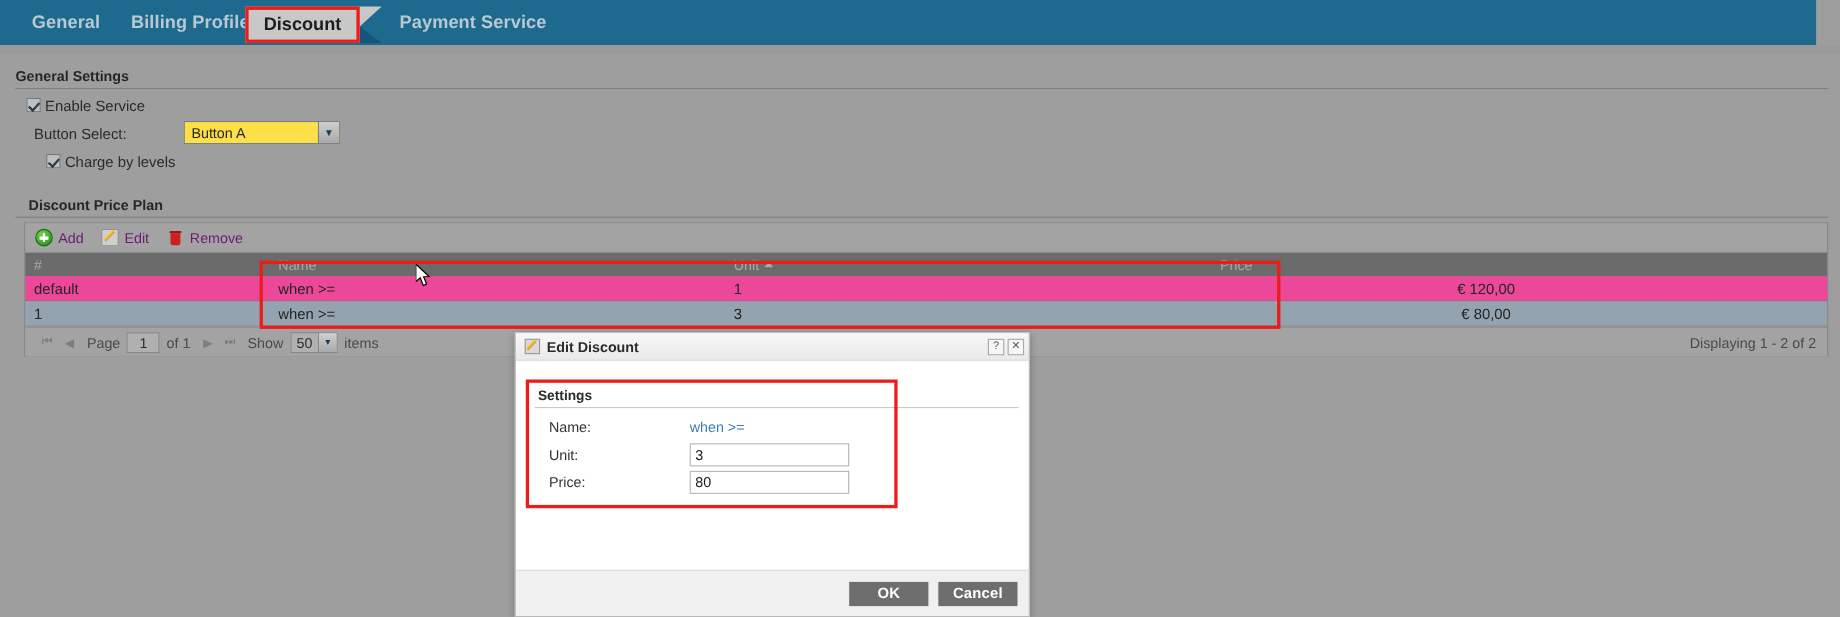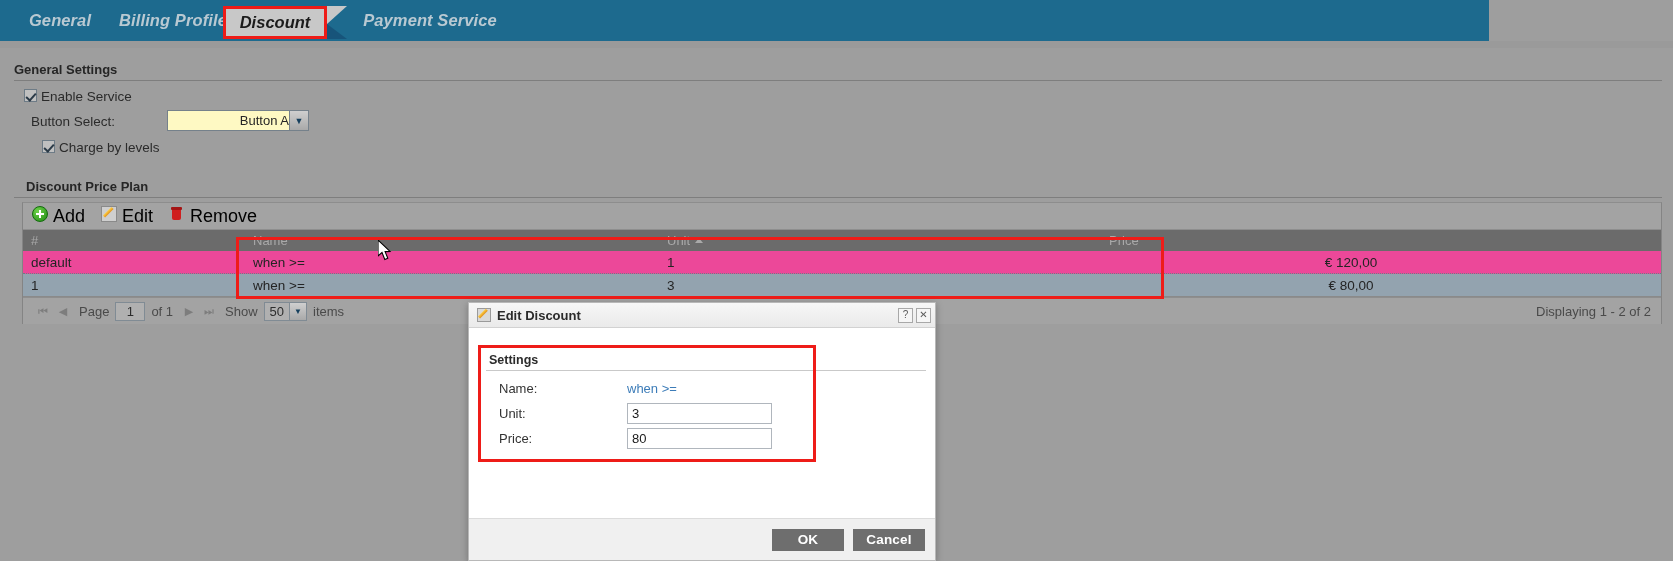--- a/index.html
+++ b/index.html
@@ -13,23 +13,22 @@
   }
   .page {
     position: relative;
     width: 1673px; height: 561px;
     background: #9e9e9e;
   }
 
   
   .tabbar {
     position: absolute; left: 0; top: 0;
-    width: 1489px; height: 41px;
+    width: 1651px; height: 41px;
     background: #1d6a8e;
-    font-style: italic;
   }
   .tabbar-shade {
     position: absolute; left: 0; top: 41px;
     width: 1673px; height: 7px;
     background: #9a9a9a;
   }
   .tab {
     position: absolute; top: 0;
     height: 41px;
     display: flex; align-items: center; justify-content: center;
@@ -96,25 +95,24 @@
   .lbl {
     position: absolute;
     font-size: 13.5px;
     color: #2b2b2b;
     white-space: nowrap;
   }
 
   .select-box {
     position: absolute;
     height: 21px;
-    background: #fef9c3;
+    background: #fde047;
     border: 1px solid #75818b;
     display: flex; align-items: center;
     cursor: pointer;
-    text-align: right;
   }
   .select-box .sel-val {
     flex: 1;
     padding-left: 6px;
     font-size: 13px;
     color: #262626;
     white-space: nowrap;
   }
   .select-box .sel-arrow {
     width: 19px; height: 100%;
@@ -135,24 +133,24 @@
   }
   .grid-toolbar {
     position: absolute; left: 0; top: 0;
     width: 100%; height: 27px;
     background: #a3a3a3;
     border-bottom: 1px solid #8e8e8e;
     display: flex; align-items: center;
     padding-left: 9px;
   }
   .tb-btn {
-    display: flex; align-items: flex-start;
+    display: flex; align-items: center;
     margin-right: 16px;
-    font-size: 18px;
-    color: #000000;
+    font-size: 13px;
+    color: #701a75;
     cursor: pointer;
     white-space: nowrap;
   }
   .tb-ico { width: 16px; height: 16px; margin-right: 5px; position: relative; }
 
   
   .ico-add {
     border-radius: 50%;
     background: radial-gradient(circle at 35% 30%, #6fd34a, #1f8a14);
     border: 1px solid #126b0c;

